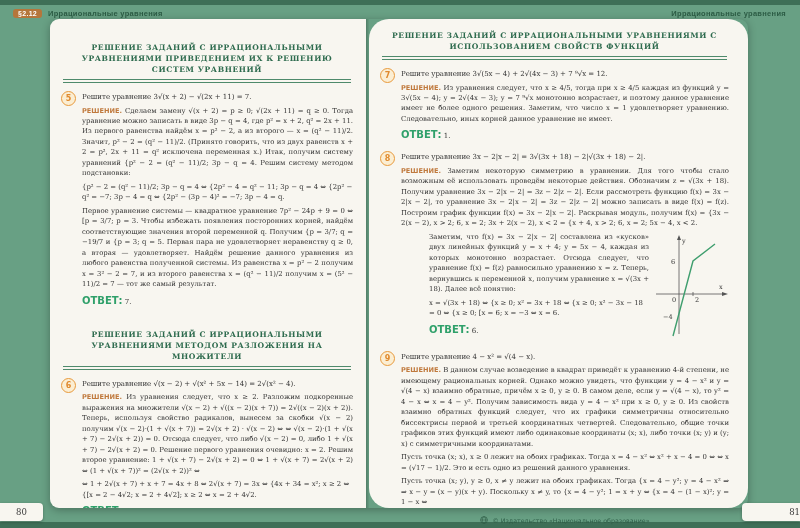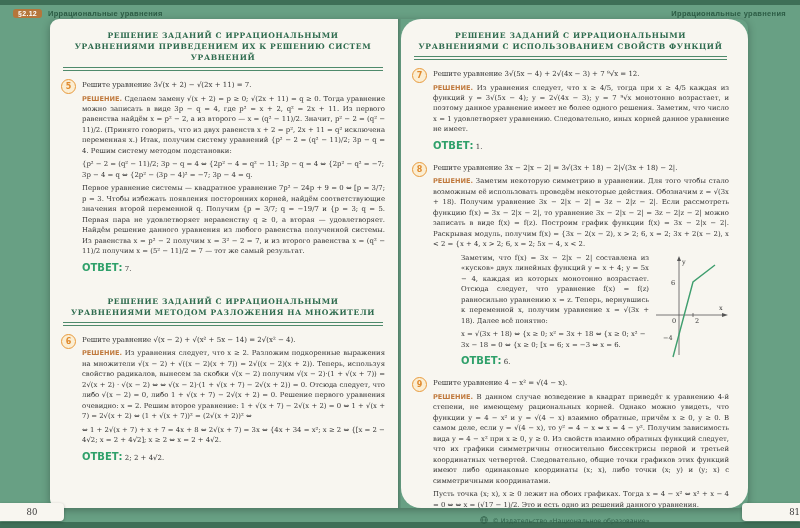--- a/index.html
+++ b/index.html
@@ -14,21 +14,21 @@
   .hdr-left{left:13px;}
   .hdr-right{right:14px;}
   .sec-badge{background:#b5763b;color:#fff;font-size:7px;font-weight:bold;
              padding:1px 5px;border-radius:3px;letter-spacing:.3px;}
   .hdr-text{color:#2c5c45;font-size:7.5px;font-weight:bold;letter-spacing:.3px;}
 
   
   .spread{position:absolute;left:50px;top:19px;width:698px;height:489px;display:flex;
           border-radius:9px;overflow:hidden;box-shadow:0 2px 8px rgba(0,0,0,.3);}
   .page{background:#f8f6f0;overflow:hidden;box-sizing:border-box;}
-  .page-left{width:348px;padding:9px 13px 6px 11px;}
+  .page-left{width:316px;padding:21px 13px 6px 11px;}
   .page-right{flex:1;padding:9px 19px 6px 11px;border-radius:20px;}
   .spine{width:3px;background:linear-gradient(to right,rgba(0,0,0,.22),rgba(0,0,0,.04));}
 
   .sec-title{margin:2px 6px 0 6px;text-align:center;color:#2e6b4e;font-size:7.6px;
              font-weight:bold;letter-spacing:.6px;line-height:1.45;}
   .rule{height:2px;border-top:1.2px solid #4e8a6b;border-bottom:.8px solid #4e8a6b;
         margin:4px 2px 8px 2px;}
 
   .problem{display:flex;margin-bottom:9px;}
   .pbadge{flex:0 0 13px;width:13px;height:13px;margin:0 6px 0 0;border-radius:50%;
@@ -45,21 +45,21 @@
   .ans{margin:2px 0 0 0;font-size:7px;line-height:1.5;color:#333;}
   .sect-gap{height:10px;}
 
   .p8-row{display:flex;align-items:flex-start;margin-left:28px;}
   .p8-text{flex:1;min-width:0;}
   .p8-fig{flex:0 0 76px;margin-left:4px;}
 
   
   .tab{position:absolute;bottom:7px;height:18px;background:#f8f6f0;color:#3a3a3a;
        font-size:8.5px;line-height:18px;box-shadow:0 1px 3px rgba(0,0,0,.3);}
-  .tab-left{left:0;width:64px;border-radius:0 4px 4px 0;text-align:center;}
+  .tab-left{left:0;width:43px;border-radius:0 4px 4px 0;text-align:center;}
   .tab-right{right:0;width:58px;border-radius:4px 0 0 4px;text-align:right;}
 
   .imprint{position:absolute;left:415px;bottom:4px;width:300px;display:flex;
            align-items:center;justify-content:center;gap:4px;color:#2e5c46;
            font-size:6.3px;font-family:"DejaVu Sans", sans-serif;}
 
   svg text{font-family:"DejaVu Serif", serif;font-size:6.5px;fill:#333;}
 </style>
 </head>
 <body>

